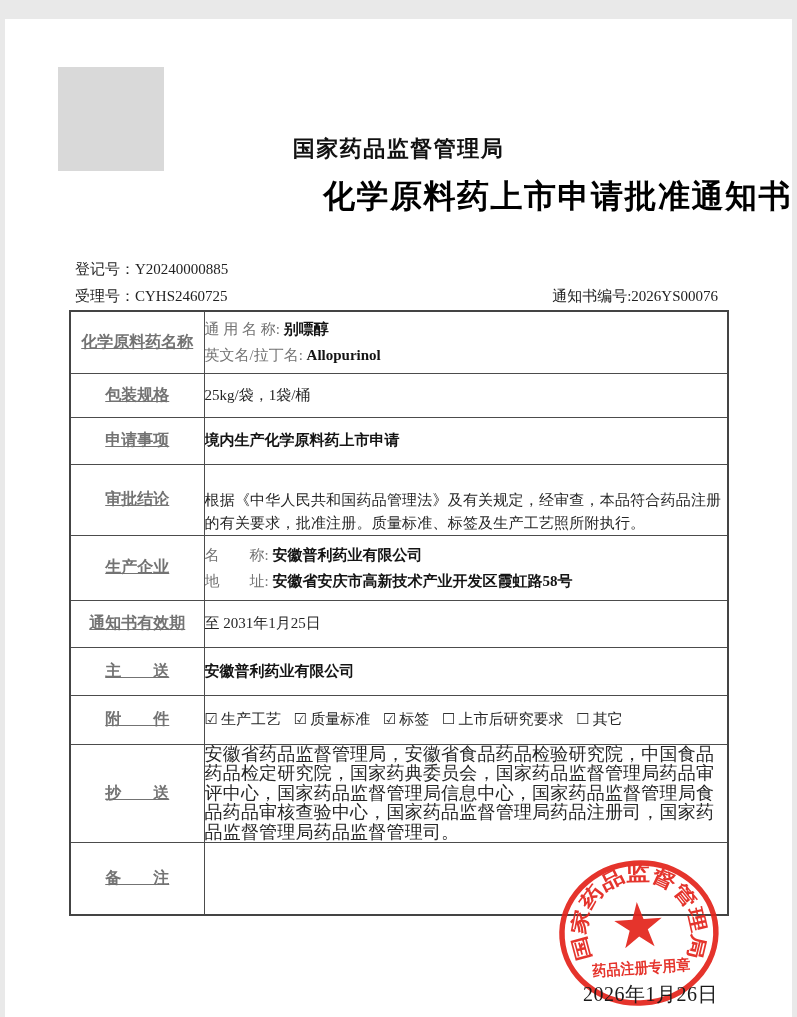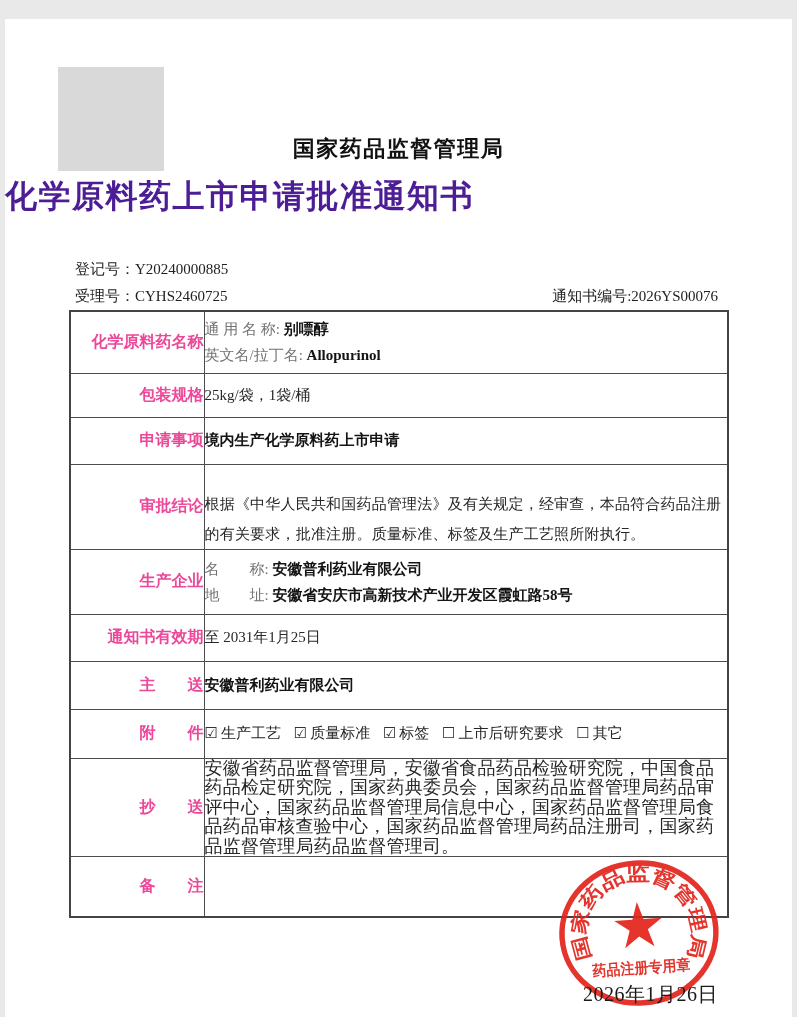--- a/index.html
+++ b/index.html
@@ -19,53 +19,54 @@
   .logo-redaction{
     left:53px;top:48px;width:106px;height:104px;
     background:#d9d9d9;
   }
   .org-name{
     left:0;right:0;top:115px;text-align:center;
     font-family:"DejaVu Sans","Liberation Sans",sans-serif;
     font-size:22px;font-weight:700;letter-spacing:1.5px;color:#111;
   }
   .doc-title{
-    left:0;right:0;top:156px;text-align:left;
-    font-size:32px;font-weight:700;letter-spacing:1.5px;color:#4c1d95;
+    left:0;right:0;top:156px;text-align:right;
+    font-size:32px;font-weight:700;letter-spacing:1.5px;color:#000000;
   }
   .meta{font-size:15px;color:#222;}
   .meta .num{font-size:15px;}
   .meta-reg{left:70px;top:241px;}
   .meta-acc{left:70px;top:268px;}
   .meta-notice{right:74px;top:268px;}
   table.grid{
     left:64px;top:291px;width:658px;
     border-collapse:collapse;table-layout:fixed;
     position:absolute;
   }
   table.grid td{
     border:1.6px solid #4c4c4c;
     padding:0;vertical-align:middle;
     overflow:hidden;
   }
   table.grid{border:2.2px solid #444;}
   td.lbl{
-    text-align:right;
+    text-align:center;
     font-family:"DejaVu Sans","Liberation Sans",sans-serif;
-    font-size:16px;font-weight:700;color:#ec4899;
+    font-size:16px;font-weight:700;color:#737373;
     line-height:1.42;
+    text-decoration:underline;
   }
   td.val{
     font-size:15px;color:#262626;
     padding:4px 8px 4px 12px;
   }
   .vline{line-height:26px;}
   .k{color:#737373;}
   .strong{font-weight:700;color:#141414;}
-  .concl{line-height:30px;letter-spacing:0.2px;margin-top:24px;}
+  .concl{line-height:23px;letter-spacing:0.2px;margin-top:24px;}
   .cc-text{line-height:19.5px;font-size:18px;letter-spacing:0.2px;}
   .redact-validity{
     width:84px;height:27px;background:#d9d9d9;margin-left:8px;
   }
   td.sub-lbl{
     text-align:center;
     font-family:"DejaVu Sans","Liberation Sans",sans-serif;
     font-size:17px;font-weight:700;color:#111;
   }
   .chk-item{margin-right:9px;white-space:nowrap;}
@@ -159,21 +160,21 @@
       </td>
     </tr>
 
     <tr style="height:91px">
       <td class="lbl">抄　　送</td>
       <td class="val" colspan="3">
             <div class="cc-text">安徽省药品监督管理局，安徽省食品药品检验研究院，中国食品药品检定研究院，国家药典委员会，国家药品监督管理局药品审评中心，国家药品监督管理局信息中心，国家药品监督管理局食品药品审核查验中心，国家药品监督管理局药品注册司，国家药品监督管理局药品监督管理司。</div>
           </td>
     </tr>
 
-    <tr style="height:60px">
+    <tr style="height:72px">
       <td class="lbl">备　　注</td>
       <td class="val" colspan="3"></td>
     </tr>
   </tbody>
     </table>
 
   <div class="abs stamp">
     <svg width="168" height="154" viewBox="0 0 168 154" xmlns="http://www.w3.org/2000/svg">
       <ellipse cx="84" cy="76" rx="77" ry="70" fill="none" stroke-width="5.5" stroke="#e3231b"></ellipse>
       <polygon points="84,45 89.6,62.3 107.8,62.3 93.1,73 98.7,90.2 84,79.6 69.3,90.2 74.9,73 60.2,62.3 78.4,62.3" fill="#e3231b"></polygon>

